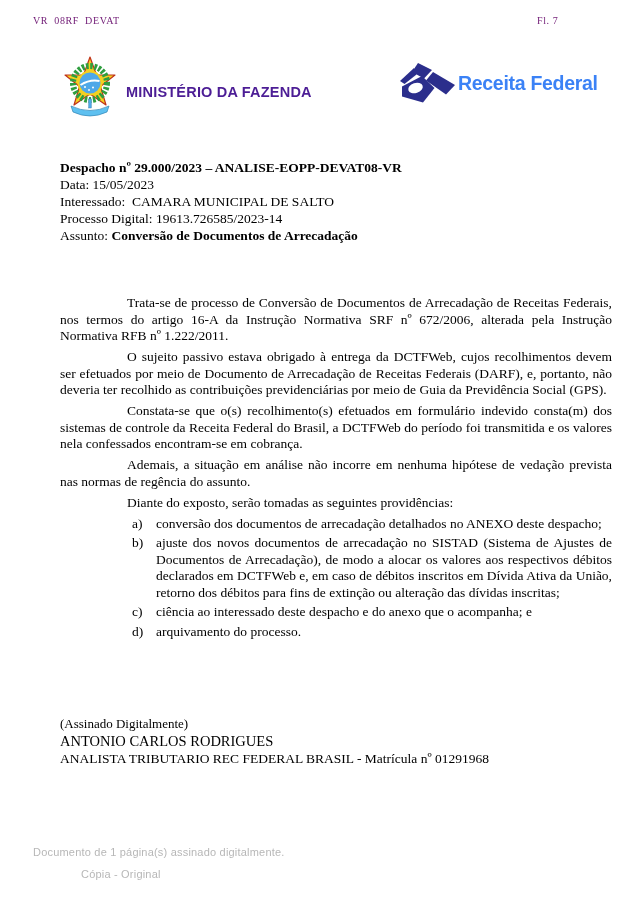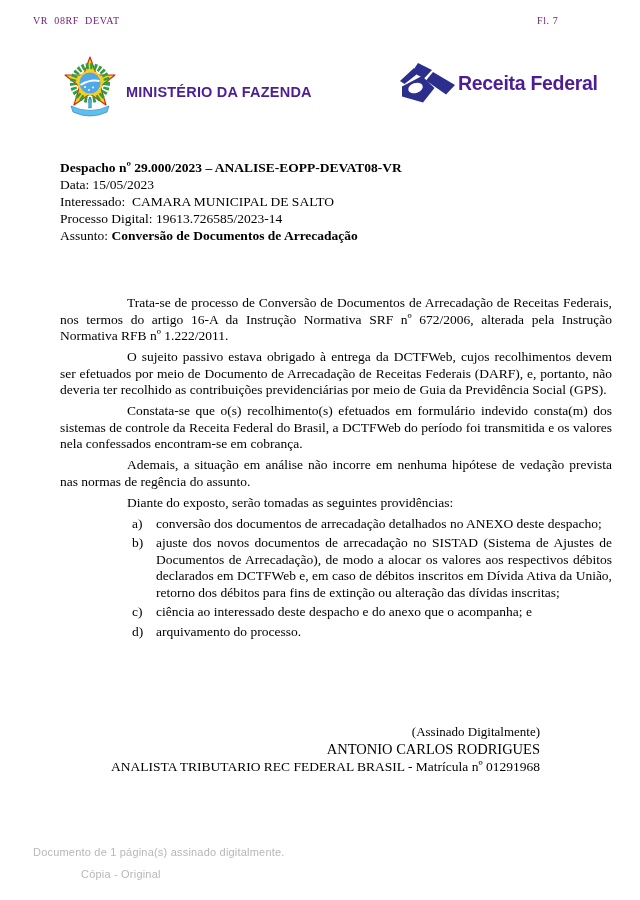--- a/index.html
+++ b/index.html
@@ -11,39 +11,39 @@
   .hdr-left  { left:33px; top:15px; }
   .hdr-right { left:537px; top:15px; }
 
   .emblem  { position:absolute; left:63px; top:54px; }
   .ministry{ position:absolute; left:126px; top:84px;
              font-family:"Liberation Sans", sans-serif; font-weight:bold;
              font-size:14.5px; letter-spacing:0.2px; color:#4c1d95; }
   .rf-mark { position:absolute; left:399px; top:61px; }
   .rf-word { position:absolute; left:458px; top:72px;
              font-family:"Liberation Sans", sans-serif; font-weight:bold;
-             font-size:19.5px; letter-spacing:-0.3px; color:#4c1d95; }
+             font-size:19.5px; letter-spacing:-0.3px; color:#3b82f6; }
 
   .info { position:absolute; left:60px; top:159px; width:552px;
           font-size:13.5px; line-height:17px; }
   .info .line { white-space:pre-wrap; }
   .bold { font-weight:bold; }
 
   .bodytext { position:absolute; left:60px; top:295px; width:552px;
               font-size:13.5px; line-height:16.5px; text-align:justify; }
   .bodytext p { margin:0 0 4.5px 0; text-indent:67px; }
   .bodytext p.no-just { text-align:left; }
 
   .list { margin:4px 0 0 72px; }
   .li { display:flex; margin-bottom:3px; }
   .li .mk { width:24px; flex:none; text-align:left; }
   .li .tx { flex:1; text-align:justify; }
 
   .signature { position:absolute; left:60px; top:716px; width:480px;
-               text-align:right;margin-top:8px; }
+               text-align:left; }
   .sig1 { font-size:13px; }
   .sig2 { font-size:14.5px; margin-top:1px; }
   .sig3 { font-size:13.5px; margin-top:1px; }
 
   .foot { position:absolute; left:33px;
           font-family:"Liberation Sans", sans-serif; font-size:11px;
           color:#b7b7b7; letter-spacing:0.2px; }
   .foot1 { top:846px; }
   .foot2 { top:868px;margin-left:48px; }
 </style>

